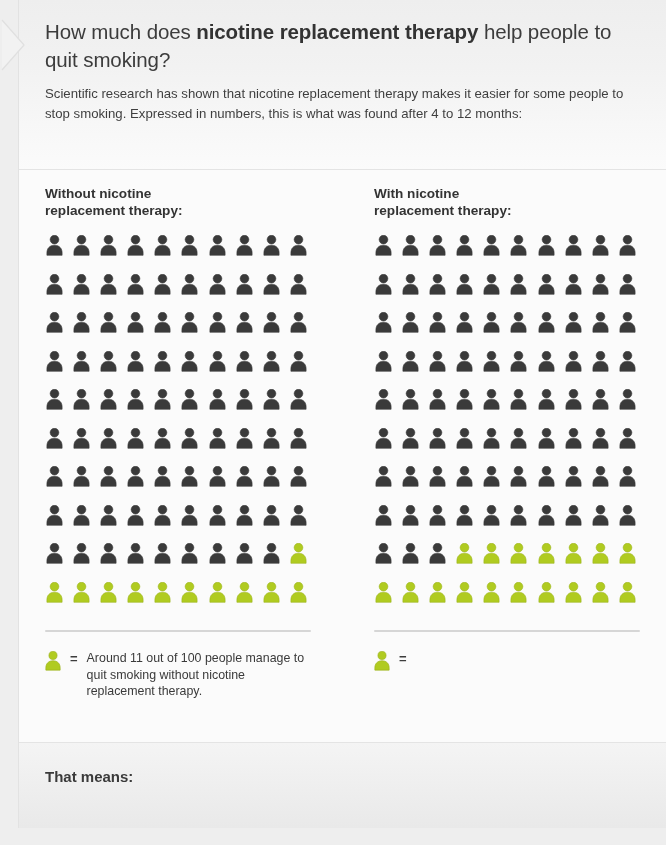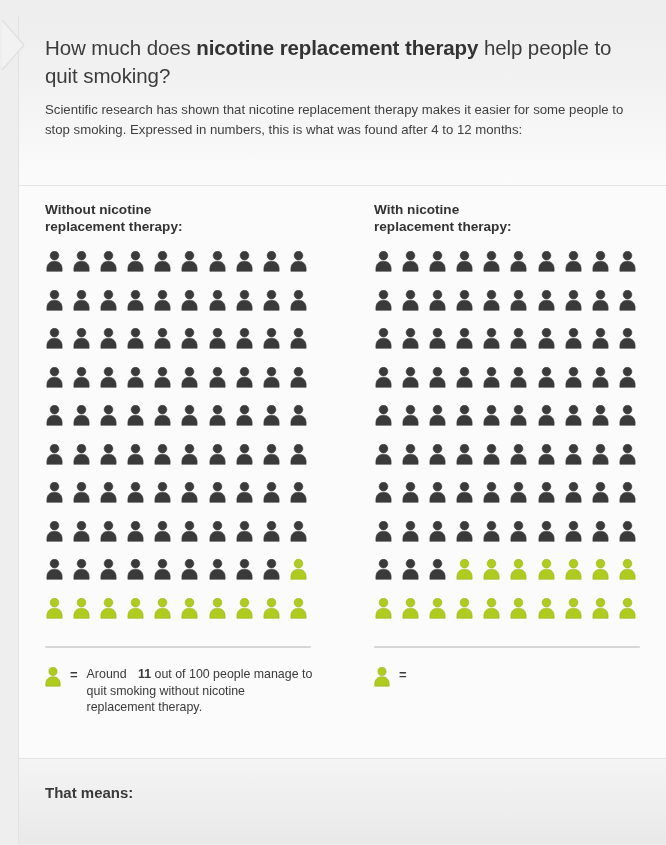--- a/index.html
+++ b/index.html
@@ -29,21 +29,21 @@
     left: 0px;
     top: 14px;
     width: 26px;
     height: 62px;
     z-index: 3;
   }
 
   .card {
     position: absolute;
     left: 18px;
-    top: 16px;
+    top: 0px;
     width: 648px;
     height: 828px;
     background: #fbfbfb;
     border-left: 1px solid #e2e2e2;
     box-sizing: border-box;
     overflow: hidden;
   }
 
   
   .header {
@@ -134,21 +134,21 @@
     margin: 0 9px 0 9px;
     line-height: 17px;
     flex: 0 0 auto;
     font-weight: 600;
   }
   .legend-text {
     font-size: 12.4px;
     line-height: 16.6px;
     color: #3a3a3a;
   }
-  .legend-text b { font-weight: 700; margin-left: 8px; }
+  .legend-text b { font-weight: 400; }
 
   
   .footer-sep {
     position: absolute;
     left: 0;
     right: 0;
     top: 742px;
     height: 1px;
     background: #e4e4e4;
   }

